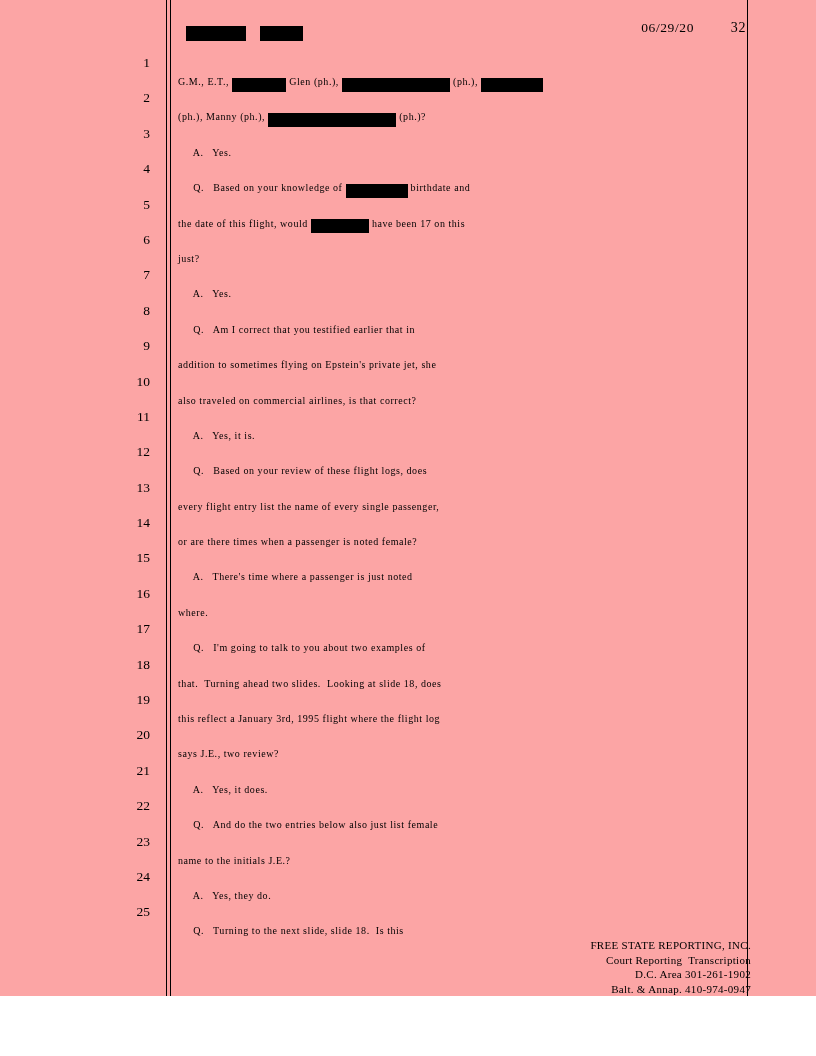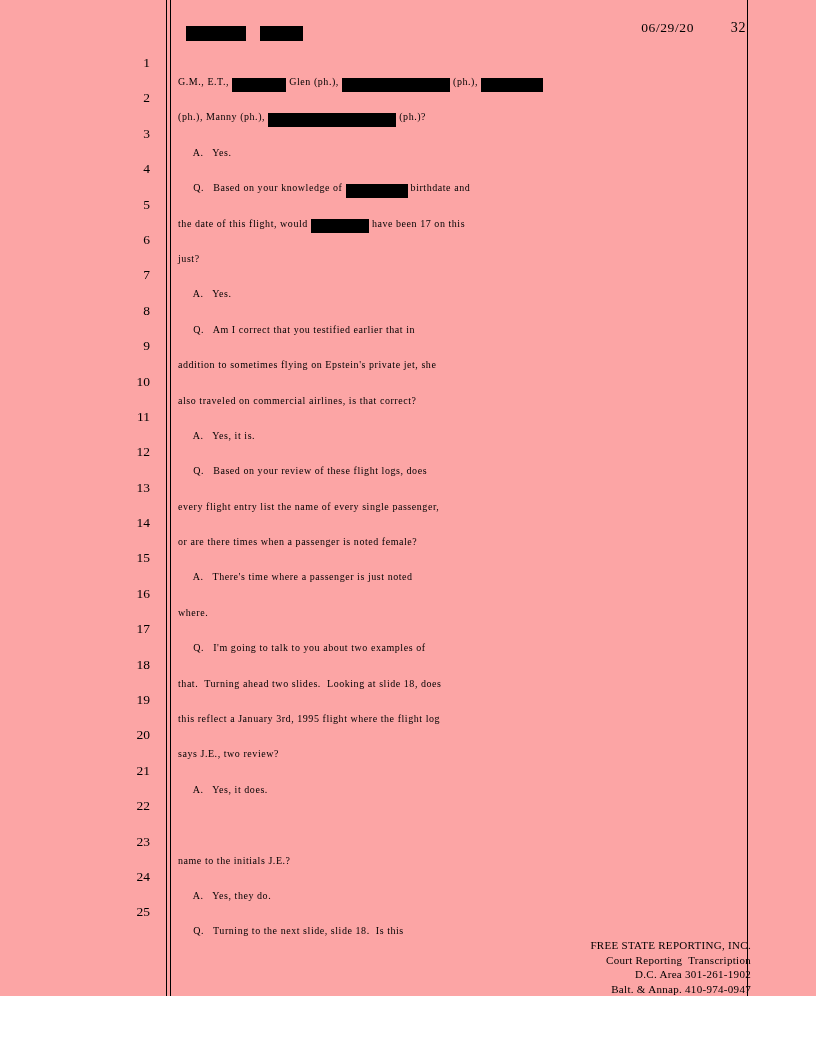--- a/index.html
+++ b/index.html
@@ -233,20 +233,21 @@
       <div class="line">
         <div class="line-num">20</div>
         <div class="line-text">says J.E., two review?</div>
       </div>
       <div class="line">
         <div class="line-num">21</div>
         <div class="line-text">     A.   Yes, it does.</div>
       </div>
       <div class="line">
         <div class="line-num">22</div>
+        <div class="line-text">     Q.   And do the two entries below also just list female</div>
       </div>
       <div class="line">
         <div class="line-num">23</div>
         <div class="line-text">name to the initials J.E.?</div>
       </div>
       <div class="line">
         <div class="line-num">24</div>
         <div class="line-text">     A.   Yes, they do.</div>
       </div>
       <div class="line">

